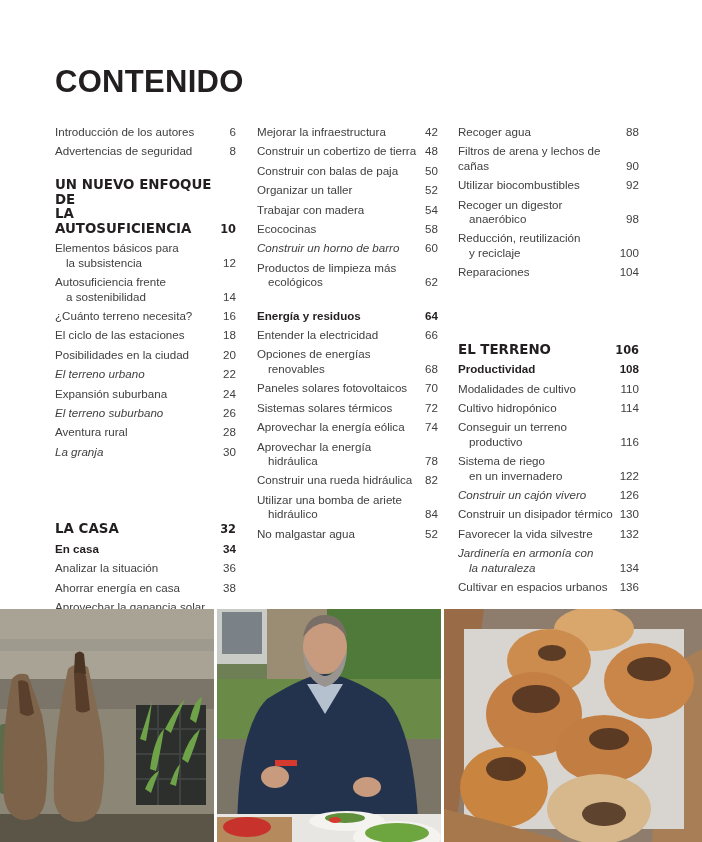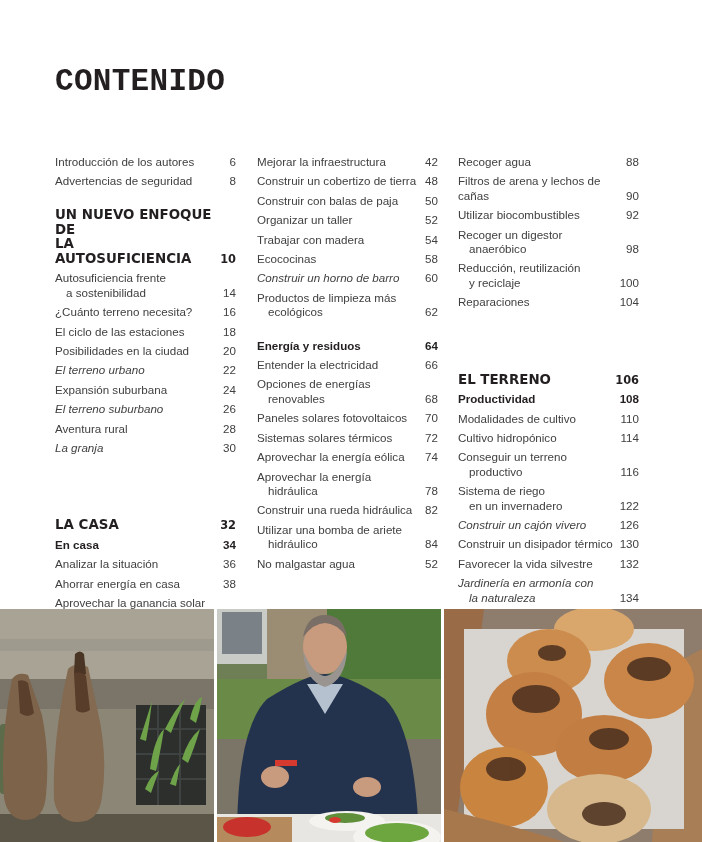--- a/index.html
+++ b/index.html
@@ -1,25 +1,25 @@
 <!DOCTYPE html>
 <html><head>
 <meta charset="utf-8">
 <style>
   * { box-sizing: border-box; margin: 0; padding: 0; }
   html, body { width: 702px; height: 842px; background: #ffffff; overflow: hidden; }
   body { position: relative; font-family: "Liberation Sans", sans-serif; color: #3a3a3a; }
 
   .page-title {
     position: absolute; left: 55px; top: 64px;
-    font-family: Liberation Mono, monospace; font-weight: bold;
+    font-family: Liberation Sans, sans-serif; font-weight: bold;
     font-size: 31px; letter-spacing: 0.3px; color: #231f20;
   }
 
-  .toc-col { position: absolute; top: 155px; }
+  .toc-col { position: absolute; top: 125px; }
   .col1 { left: 55px; width: 181px; }
   .col2 { left: 257px; width: 181px; }
   .col3 { left: 458px; width: 181px; }
 
   .entry {
     position: relative; display: flex; justify-content: space-between; align-items: flex-end;
     font-size: 11.6px; line-height: 14.4px; color: #404040; margin-bottom: 5px;
   }
   .entry .t { flex: 1; padding-right: 6px; }
   .entry .t .l2 { display: block; padding-left: 11px; }
@@ -51,20 +51,24 @@
       <span class="p">6</span>
     </div>
     <div class="entry ">
       <span class="t"><span>Advertencias de seguridad</span></span>
       <span class="p">8</span>
     </div>
     <div class="gap"></div>
     <div class="entry sec">
       <span class="t"><span>UN NUEVO ENFOQUE DE</span><span class="" style="display: block;">LA AUTOSUFICIENCIA</span></span>
       <span class="p">10</span>
+    </div>
+    <div class="entry ">
+      <span class="t"><span>Elementos básicos para</span><span class="l2">la subsistencia</span></span>
+      <span class="p">12</span>
     </div>
     <div class="entry ">
       <span class="t"><span>Autosuficiencia frente</span><span class="l2">a sostenibilidad</span></span>
       <span class="p">14</span>
     </div>
     <div class="entry ">
       <span class="t"><span>¿Cuánto terreno necesita?</span></span>
       <span class="p">16</span>
     </div>
     <div class="entry ">

